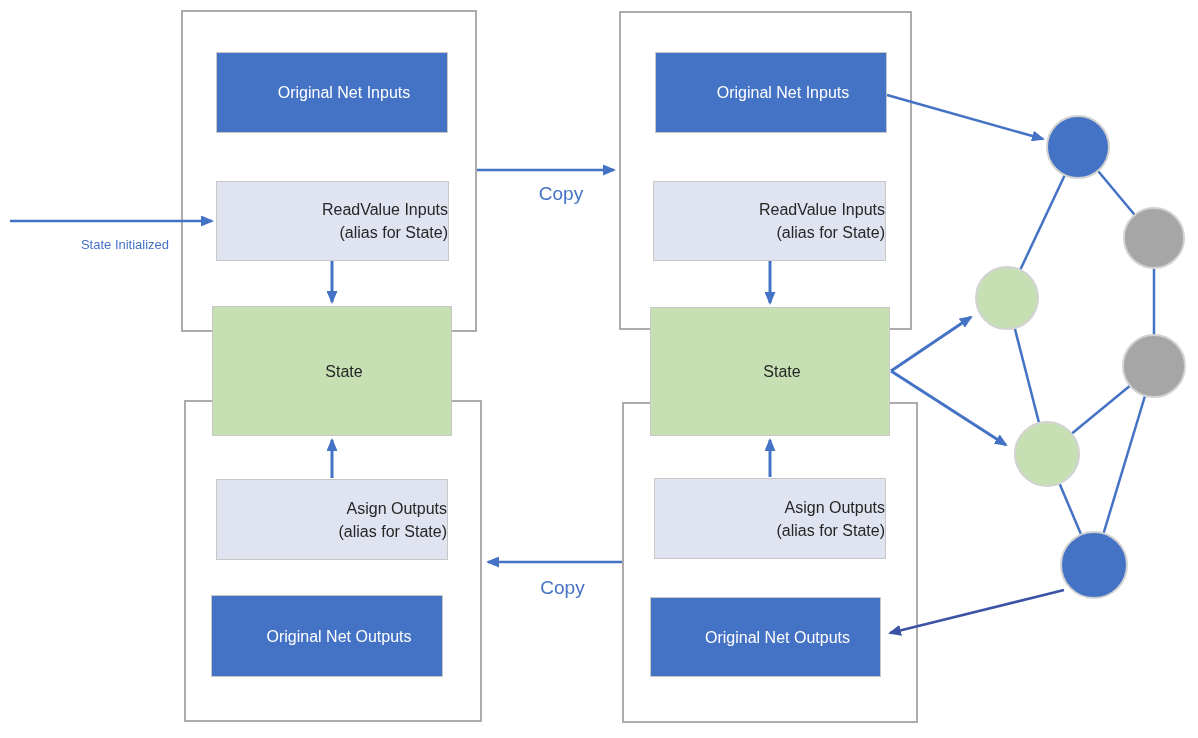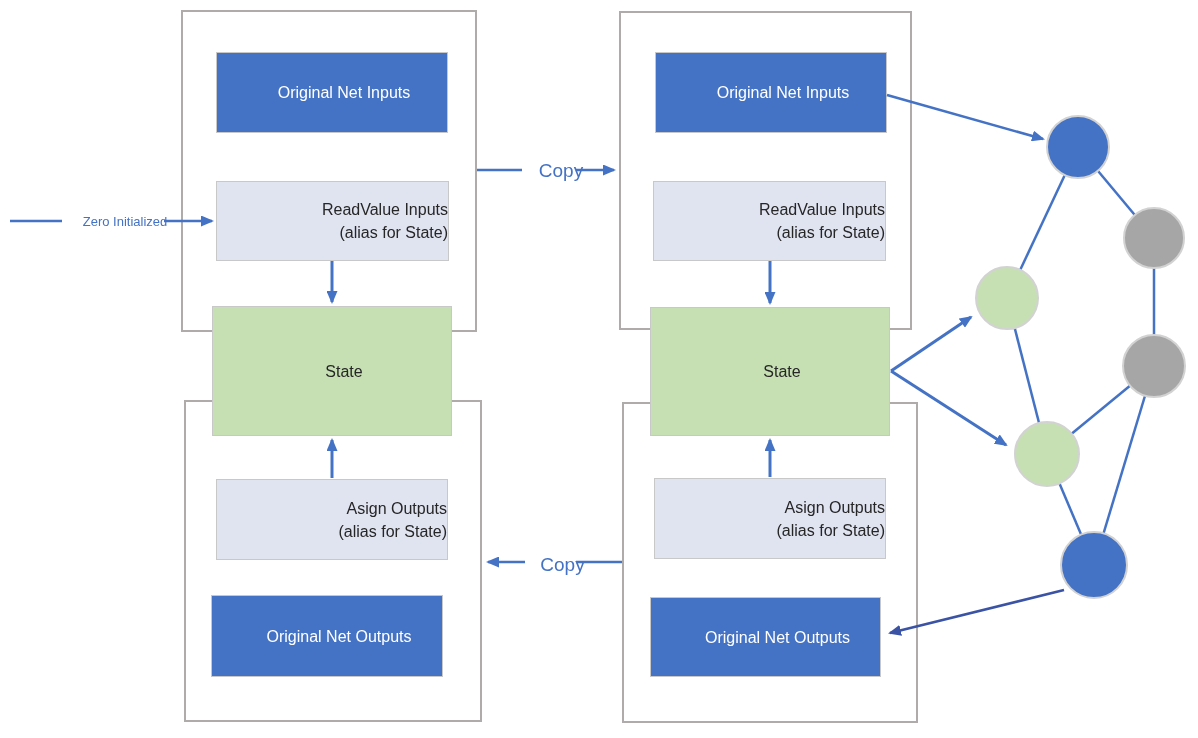--- a/index.html
+++ b/index.html
@@ -26,21 +26,21 @@
   .box-green{background:var(--green_fill);}
   .arrow-layer{position:absolute;left:0;top:0;width:1198px;height:738px;pointer-events:none;}
   .ln{stroke:var(--arrow_blue);stroke-width:2.5;fill:none;}
   .ln-thick{stroke-width:3;}
   .ln-dark{stroke:var(--arrow_dark);}
   .edge{stroke:var(--arrow_blue);stroke-width:2.5;fill:none;}
   .ah-blue{fill:var(--arrow_blue);}
   .ah-dark{fill:var(--arrow_dark);}
   .float-label{
     background:#FFFFFF;color:var(--label_text_blue);
-    display:flex;align-items:center;justify-content:center;white-space:nowrap;
+    display:flex;align-items:center;justify-content:center;white-space:nowrap;margin-top:23px;
   }
   .copy-label{font-size:19px;}
   .zero-label{font-size:13px;}
 </style>
 </head>
 <body>
 
 <div class="abs container" style="left:181px;top:10px;width:296px;height:322px;"></div>
 <div class="abs container" style="left:184px;top:400px;width:298px;height:322px;"></div>
 <div class="abs container" style="left:619px;top:11px;width:293px;height:319px;"></div>
@@ -119,15 +119,15 @@
   <g id="graph-nodes">
       <circle cx="1078" cy="147" r="31" fill="#4472C4" stroke="#D2D2D2" stroke-width="2"></circle>
       <circle cx="1154" cy="238" r="30" fill="#A6A6A6" stroke="#D2D2D2" stroke-width="2"></circle>
       <circle cx="1007" cy="298" r="31" fill="#C6E0B4" stroke="#D2D2D2" stroke-width="2"></circle>
       <circle cx="1154" cy="366" r="31" fill="#A6A6A6" stroke="#D2D2D2" stroke-width="2"></circle>
       <circle cx="1047" cy="454" r="32" fill="#C6E0B4" stroke="#D2D2D2" stroke-width="2"></circle>
       <circle cx="1094" cy="565" r="33" fill="#4472C4" stroke="#D2D2D2" stroke-width="2"></circle>
     </g>
 </svg>
 
-<div class="abs float-label zero-label" style="left:62px;top:209px;width:102px;height:24px;">Zero Initialized</div>
+<div class="abs float-label zero-label" style="left:62px;top:209px;width:102px;height:24px;">State Initialized</div>
 <div class="abs float-label copy-label" style="left:522px;top:156px;width:54px;height:29px;">Copy</div>
 <div class="abs float-label copy-label" style="left:525px;top:550px;width:51px;height:29px;">Copy</div>
 
 </body></html>

